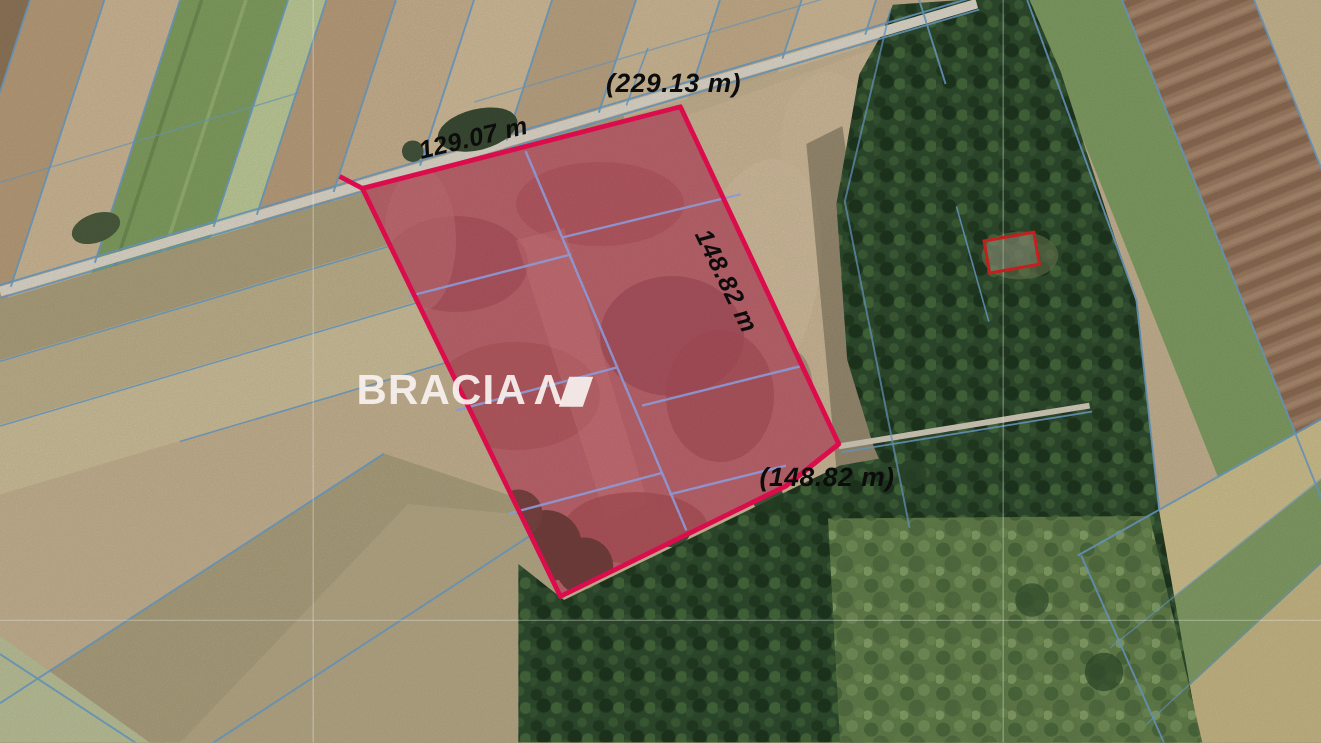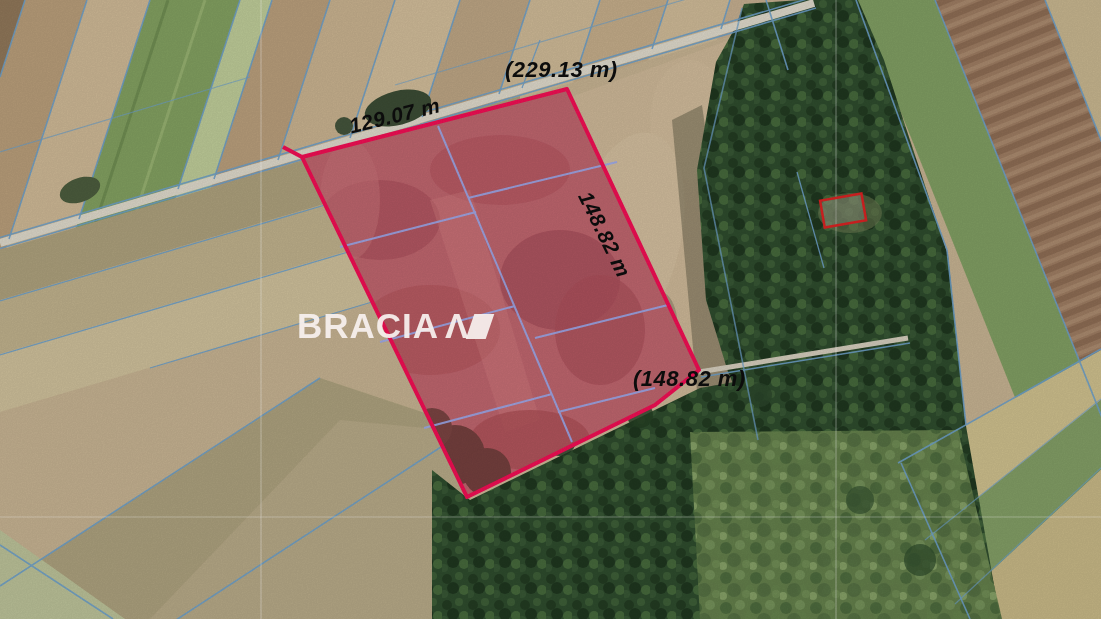--- a/index.html
+++ b/index.html
@@ -211,21 +211,21 @@
 
   <rect x="0" y="0" width="1101" height="619" filter="url(#grain)" opacity="0.08"></rect>
 </svg>
 
 <div class="dim-label" style="left:505px;top:59px;">(229.13 m)</div>
 
 <div class="dim-label dim-rot" style="left:347px;top:116px;transform:rotate(-13.5deg);font-size:21px;">129.07 m</div>
 
 <div class="dim-label dim-rot" style="left:594px;top:188px;transform:rotate(64deg);font-size:21px;">148.82 m</div>
 
-<div class="dim-label" style="left:633px;top:368px;">(148.82 m)</div>
+<div class="dim-label" style="left:633px;top:387px;">(148.82 m)</div>
 
 <div class="watermark">
   <span>BRACIA</span>
   <span class="wm-logo">
         <span class="wm-par"></span>
       </span>
 </div>
 
 </div>
 

